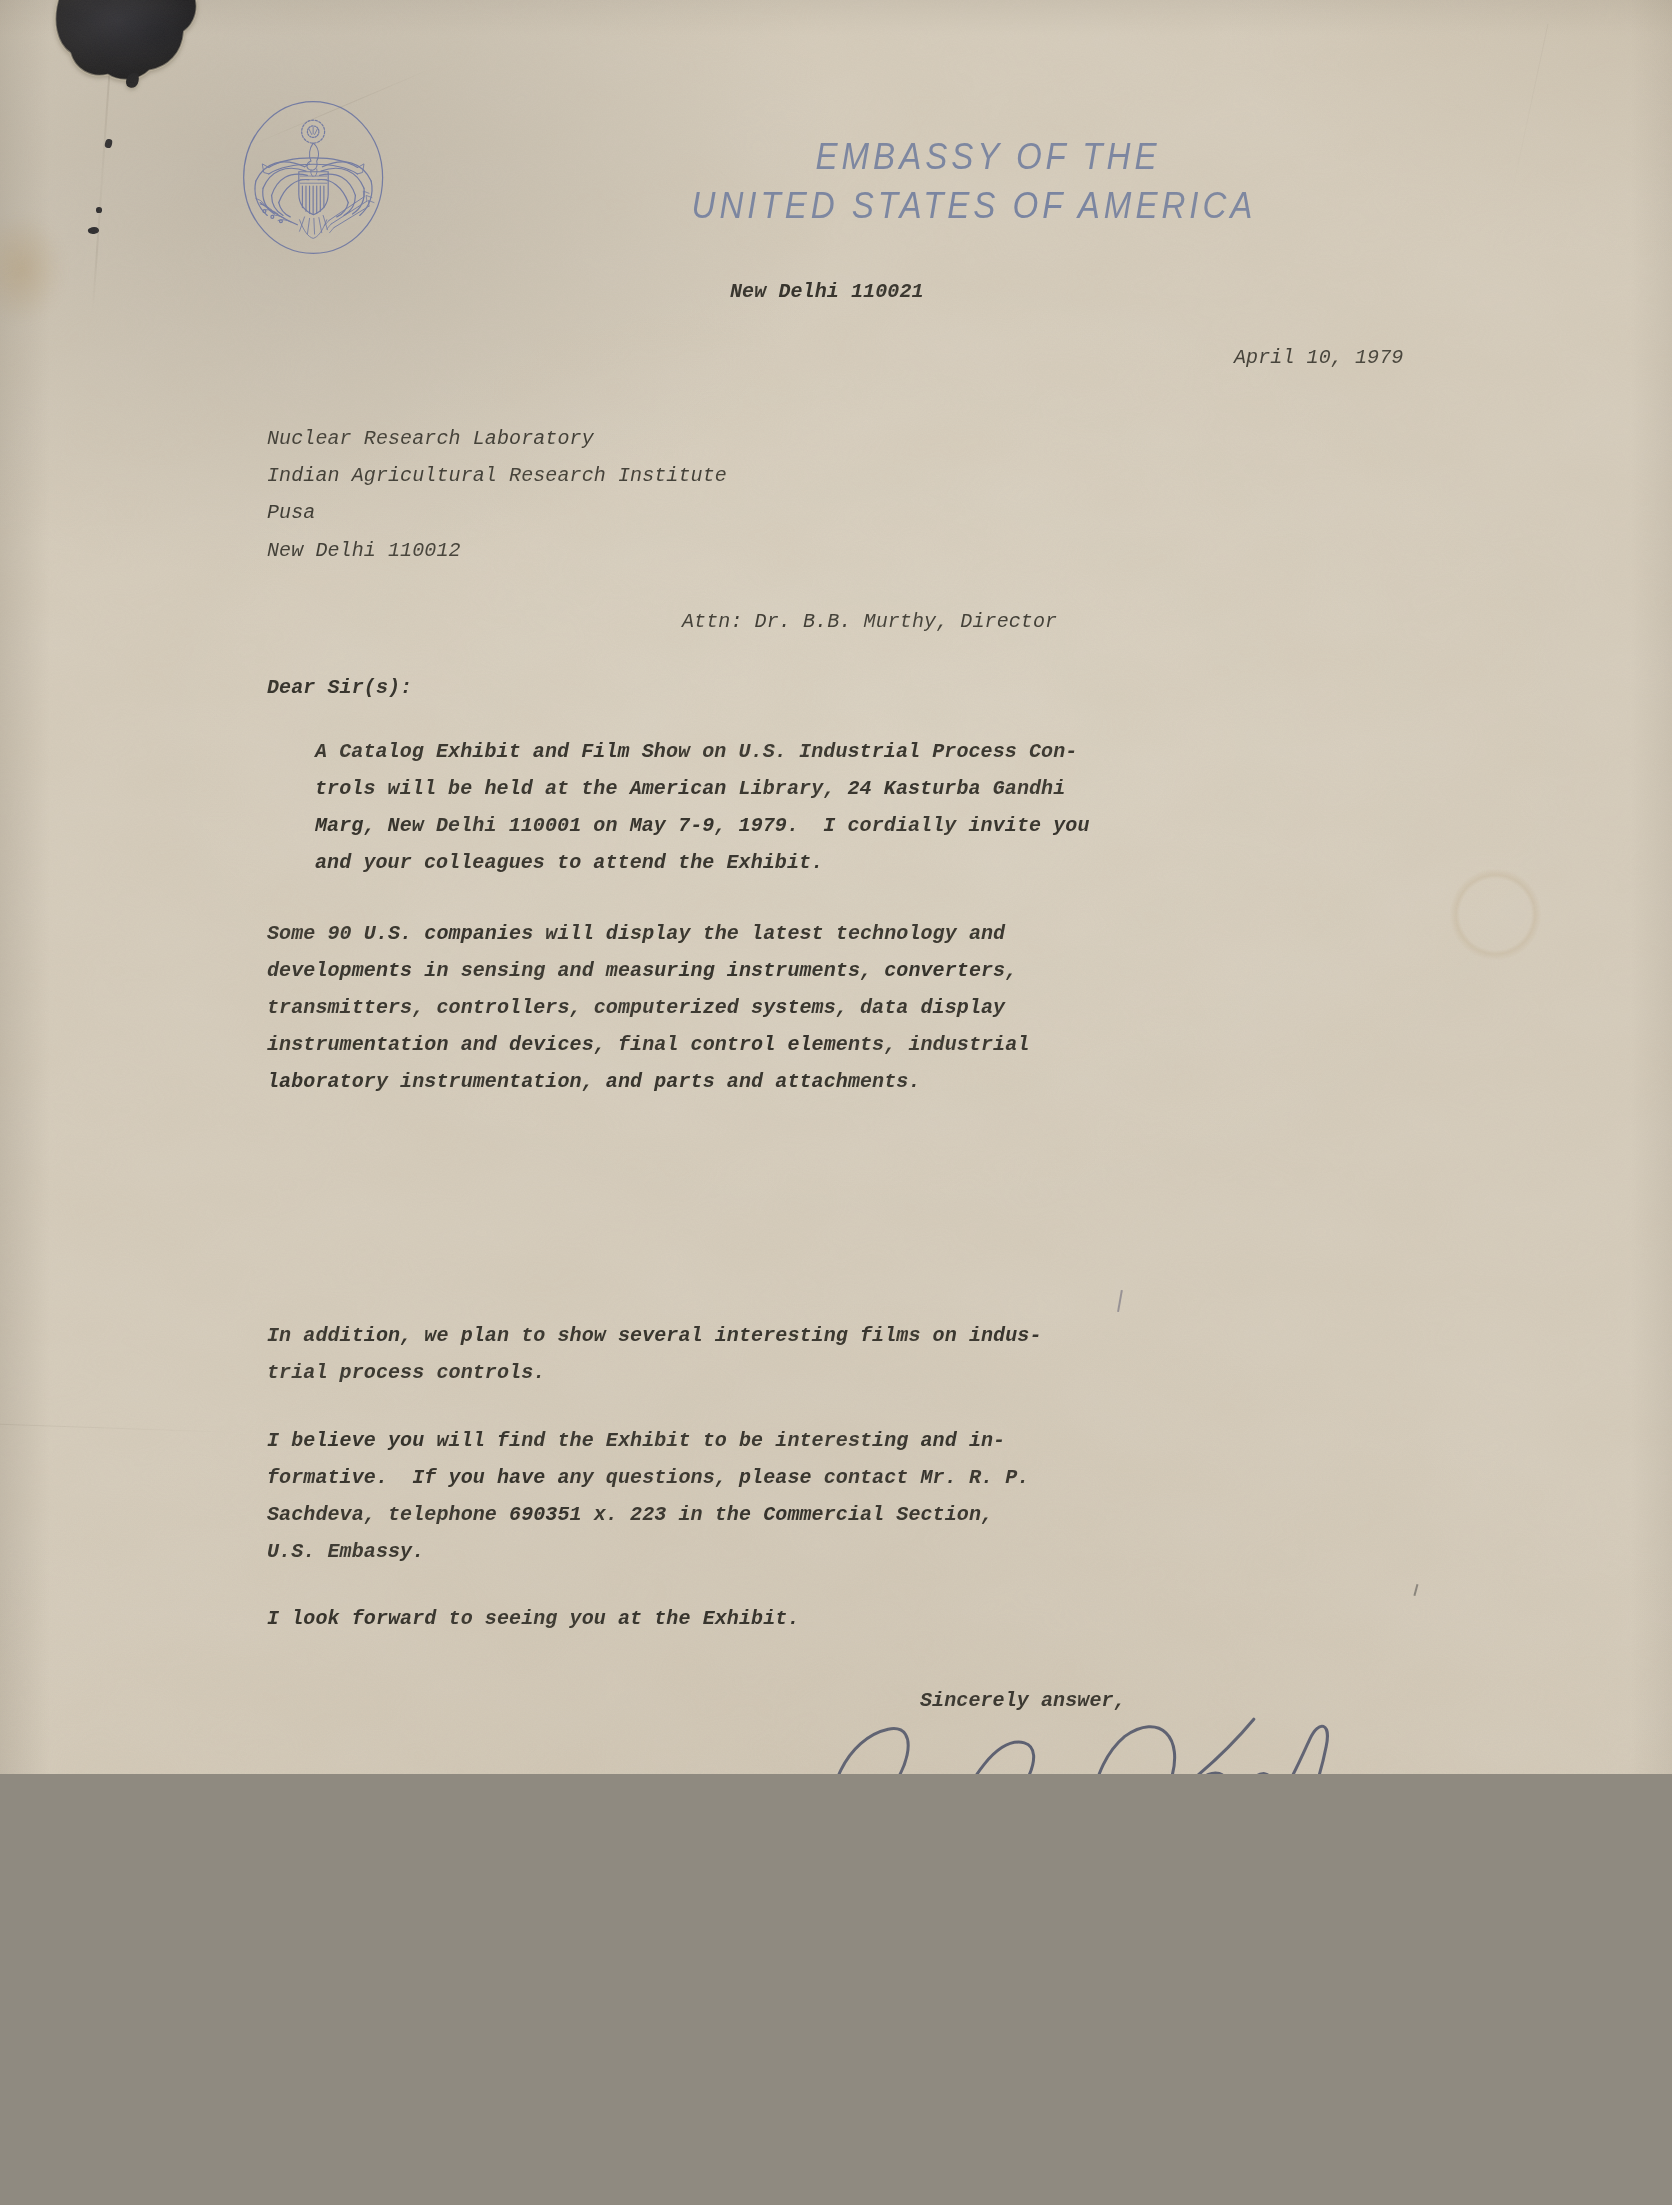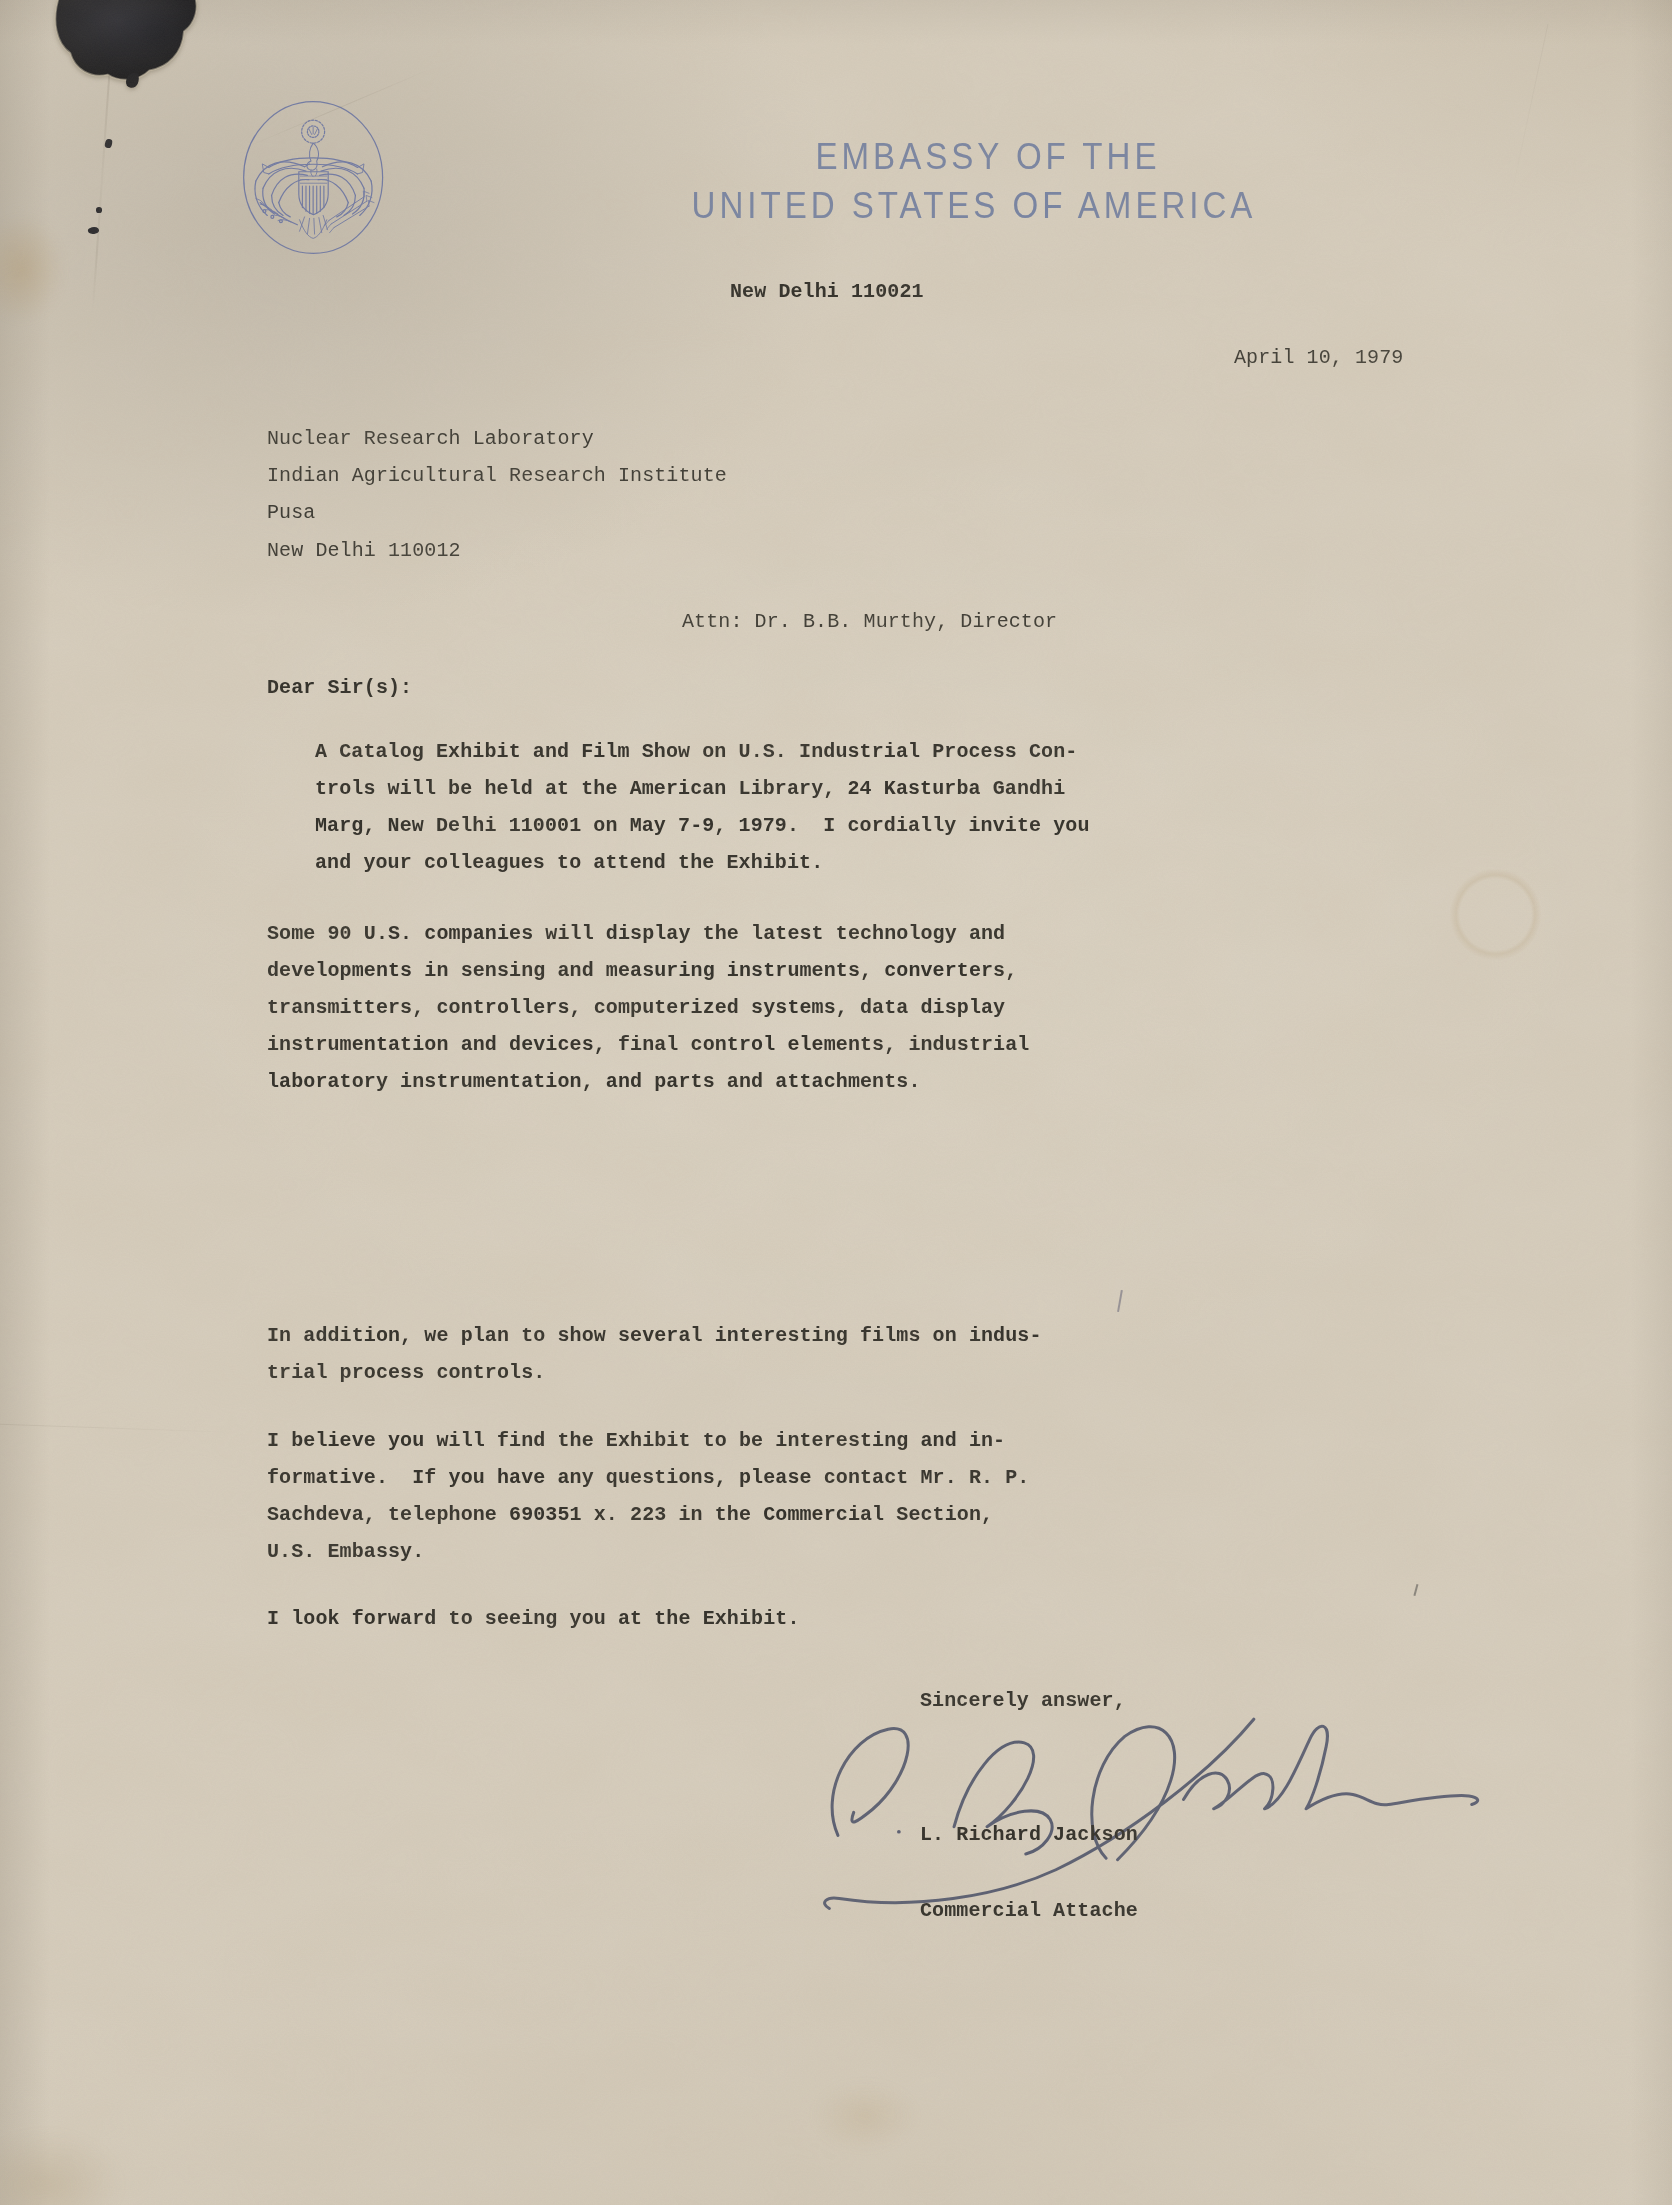--- a/index.html
+++ b/index.html
@@ -1,26 +1,26 @@
 <!DOCTYPE html>
 <html style="font-size:11.5px"><head>
 <meta charset="utf-8">
 <style>
   html,body{margin:0;padding:0;background:#8f8a80;}
-  .page{position:relative;width:1672px;height:2205px;overflow:hidden;
+  .page{position:relative;width:1672px;height:1774px;overflow:hidden;
     background:
       radial-gradient(933px 646px at 16% 10%, rgba(110,105,96,.20), transparent 62%),
       radial-gradient(646px 373px at 100% 0%, rgba(150,132,104,.14), transparent 70%),
       radial-gradient(1076px 717px at 52% 42%, rgba(255,252,240,.12), transparent 70%),
       radial-gradient(1507px 1076px at 50% 118%, rgba(148,128,98,.12), transparent 75%),
       linear-gradient(90deg, rgba(105,96,82,.18), transparent 3%),
       linear-gradient(-90deg, rgba(105,96,82,.10), transparent 2.5%),
       linear-gradient(180deg, rgba(105,96,82,.10), transparent 2%),
       #d7cebe;
-    font-family:"Liberation Sans",sans-serif;}
+    font-family:"Liberation Sans",sans-serif;font-style:italic;}
   .type{position:absolute;font-family:"Liberation Mono","DejaVu Sans Mono",monospace;
     font-size:20px;line-height:37px;color:#3a3831;white-space:pre;
     filter:blur(0.3px);letter-spacing:0.1px;}
   .heavy{font-weight:bold;color:#2e2c26;filter:blur(0.3px);}
   .lh{position:absolute;font-family:"Liberation Sans",sans-serif;font-size:36px;
     letter-spacing:4.3px;color:#6f7da0;transform:translateX(-50%) scaleX(0.92);
     transform-origin:center;filter:blur(0.3px);opacity:.92;white-space:pre;}
   .abs{position:absolute;}
   .noptr{pointer-events:none;}
   .crease{position:absolute;opacity:.5;}

